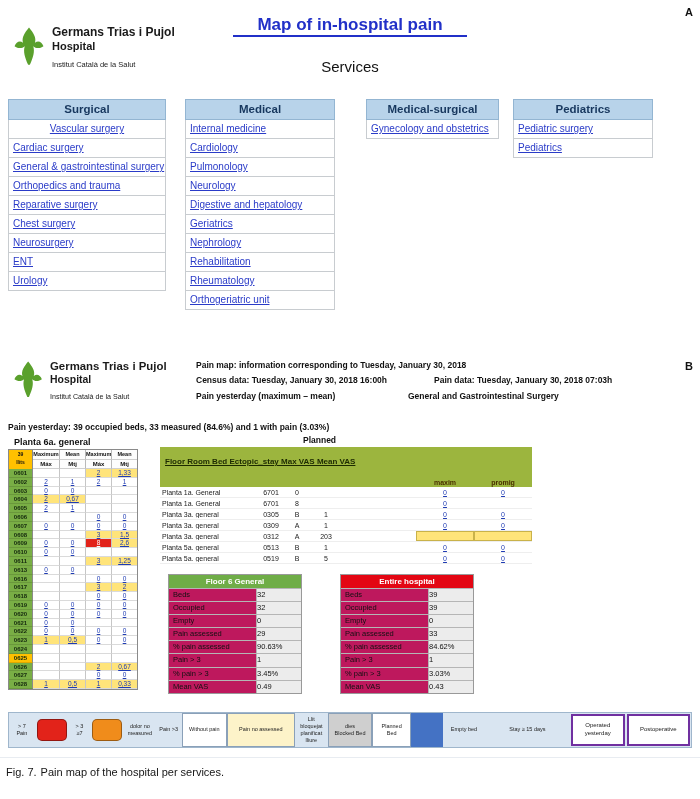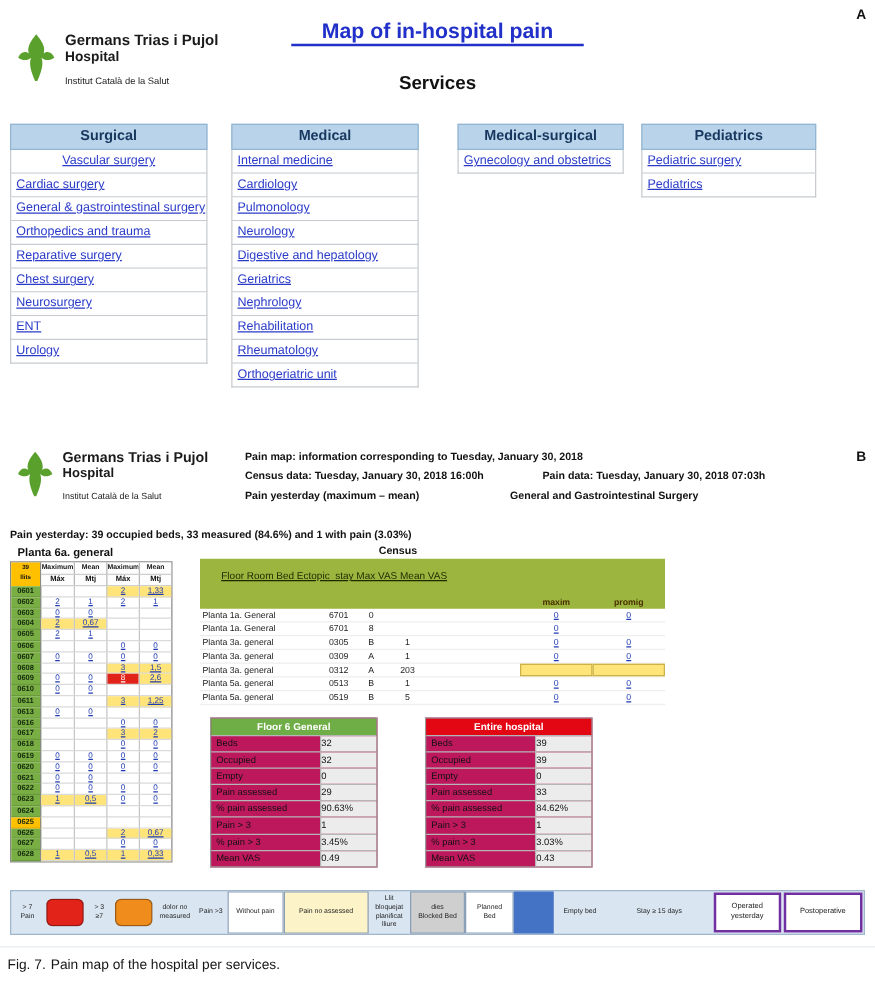--- a/index.html
+++ b/index.html
@@ -11,21 +11,21 @@
   .panel-a{position:absolute;left:0;top:0;width:700px;height:352px;}
   .a-label{right:7px;top:6px;}
   .logo{position:absolute;display:flex;align-items:flex-start;}
   .logo-a{left:12px;top:26px;}
   .logo-text{margin-left:6px;}
   .logo-name{font-size:12px;font-weight:bold;color:#1a1a1a;line-height:1.15;}
   .logo-hosp{font-size:11px;font-weight:bold;color:#1a1a1a;}
   .logo-inst{font-size:7.5px;color:#222;margin-top:8px;}
   .a-title{position:absolute;left:0;right:0;top:15px;text-align:center;}
   .a-title span{color:#2130c8;font-size:17px;font-weight:bold;border-bottom:2px solid #2130c8;padding:0 24px 1px;}
-  .a-subtitle{position:absolute;left:0;right:0;top:58px;text-align:center;font-size:15px;font-weight:bold;color:#121212;}
+  .a-subtitle{position:absolute;left:0;right:0;top:58px;text-align:center;font-size:15px;font-weight:normal;color:#121212;}
   .columns{position:absolute;left:8px;top:99px;display:flex;align-items:flex-start;}
   .c1{width:158px;margin-right:19px;}
   .c2{width:150px;margin-right:31px;}
   .c3{width:133px;margin-right:14px;}
   .c4{width:140px;}
   .col-header{background:#b8d3ea;border:1px solid #93b5d2;color:#17375e;font-weight:bold;font-size:11.5px;text-align:center;height:19px;line-height:19px;}
   .col-item{border:1px solid #c8ccd0;border-top:0;height:18px;line-height:18px;padding:0 4px;font-size:10px;color:#2a3bc8;text-decoration:underline;white-space:nowrap;overflow:hidden;background:#fff;cursor:pointer;}
   .col-item.center{text-align:center;}
 
   
@@ -54,21 +54,21 @@
   .wrow{display:flex;height:8.8px;}
   .wroom{width:24px;box-sizing:border-box;background:#79ae45;color:#15290e;font-size:6px;font-weight:bold;text-align:center;line-height:8.8px;border-right:1px solid #8a8a8a;border-bottom:1px solid rgba(0,0,0,.12);}
   .wcell{width:26px;box-sizing:border-box;border-left:1px solid #c6c6c6;border-bottom:1px solid #dadada;font-size:6.5px;text-align:center;line-height:8.4px;color:#1f3bb3;text-decoration:underline;}
   .wrow .wcell:nth-child(2){border-left:0;}
   .wcell.hl{background:#ffe47a;}
   .wcell.red{background:#e2231a;color:#fff;}
 
   
   .ectopic{position:absolute;left:160px;top:95px;width:372px;}
   .ehead{position:relative;background:#9cb53e;height:40px;box-sizing:border-box;padding:3px 5px;}
-  .ehead-text{font-size:8px;font-weight:normal;color:#1c2a00;text-decoration:underline;margin-left:12px;}
+  .ehead-text{font-size:8px;font-weight:bold;color:#1c2a00;text-decoration:underline;}
   .eheads{position:absolute;right:0;bottom:1px;display:flex;}
   .ehl{width:58px;text-align:center;font-size:7px;font-weight:bold;color:#4a3000;}
   .erows{background:#fff;}
   .erow{display:flex;height:10px;align-items:center;font-size:7px;color:#222;border-bottom:1px solid #eee;}
   .ef{width:92px;padding-left:2px;white-space:nowrap;overflow:hidden;}
   .er{width:34px;text-align:center;}
   .eb{width:18px;text-align:center;}
   .es{width:40px;text-align:center;}
   .esp{flex:1;}
   .em{width:58px;text-align:center;}
@@ -173,21 +173,21 @@
     <div class="binfo b1">Pain map: information corresponding to Tuesday, January 30, 2018</div>
     <div class="binfo b2">
       <span class="sp1">Census data: Tuesday, January 30, 2018 16:00h</span><span>Pain data: Tuesday, January 30, 2018 07:03h</span>
     </div>
     <div class="binfo b3">
       <span class="sp1">Pain yesterday (maximum – mean)</span><span>General and Gastrointestinal Surgery</span>
     </div>
     <div class="binfo b4">Pain yesterday: 39 occupied beds, 33 measured (84.6%) and 1 with pain (3.03%)</div>
 
     <div class="ward-title">Planta 6a. general</div>
-    <div class="e-title">Census</div>
+    <div class="e-title">Planned</div>
 
     <div class="ward-table">
         <div class="whead">
           <div class="wcorner">39
 llits</div>
           <div class="whr">
             <div class="wgrow">
               <div class="wg">Maximum</div>
               <div class="wg">Mean</div>
               <div class="wg">Maximum</div>

